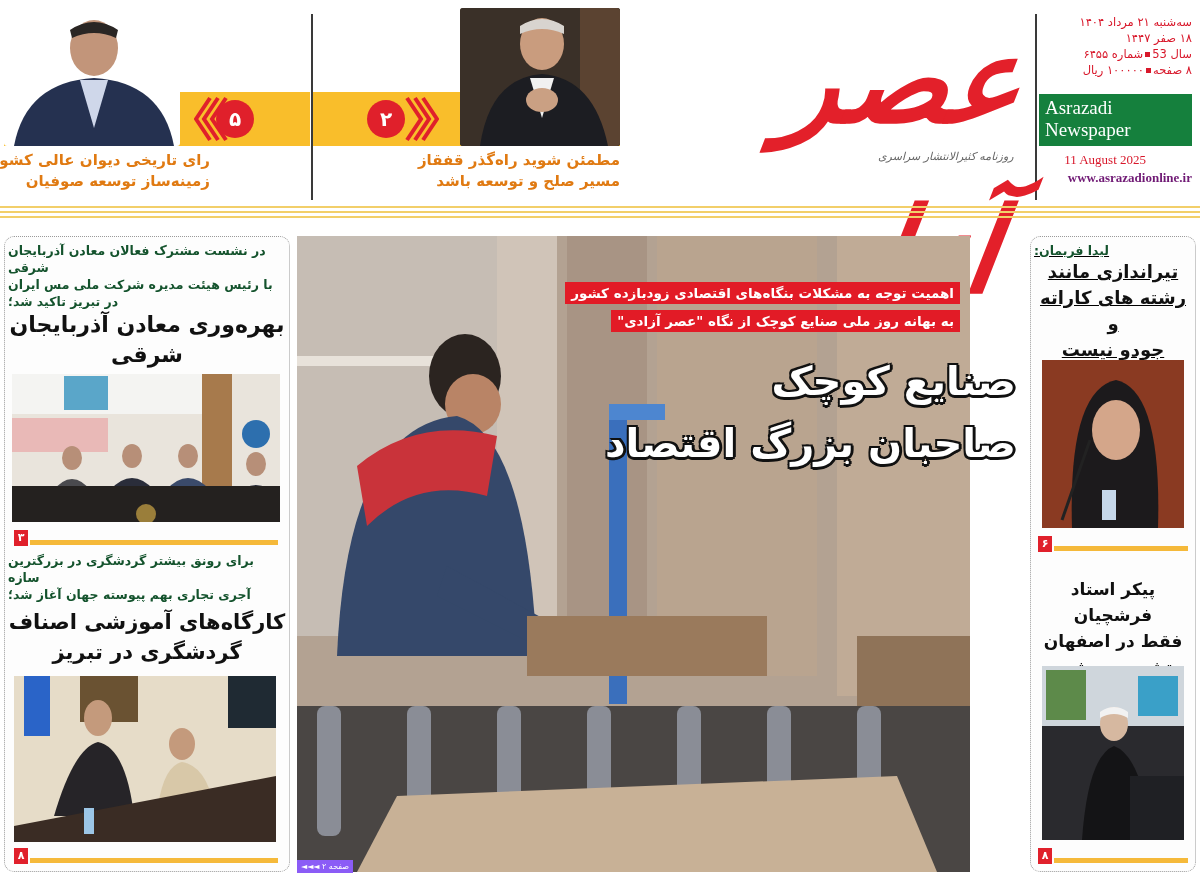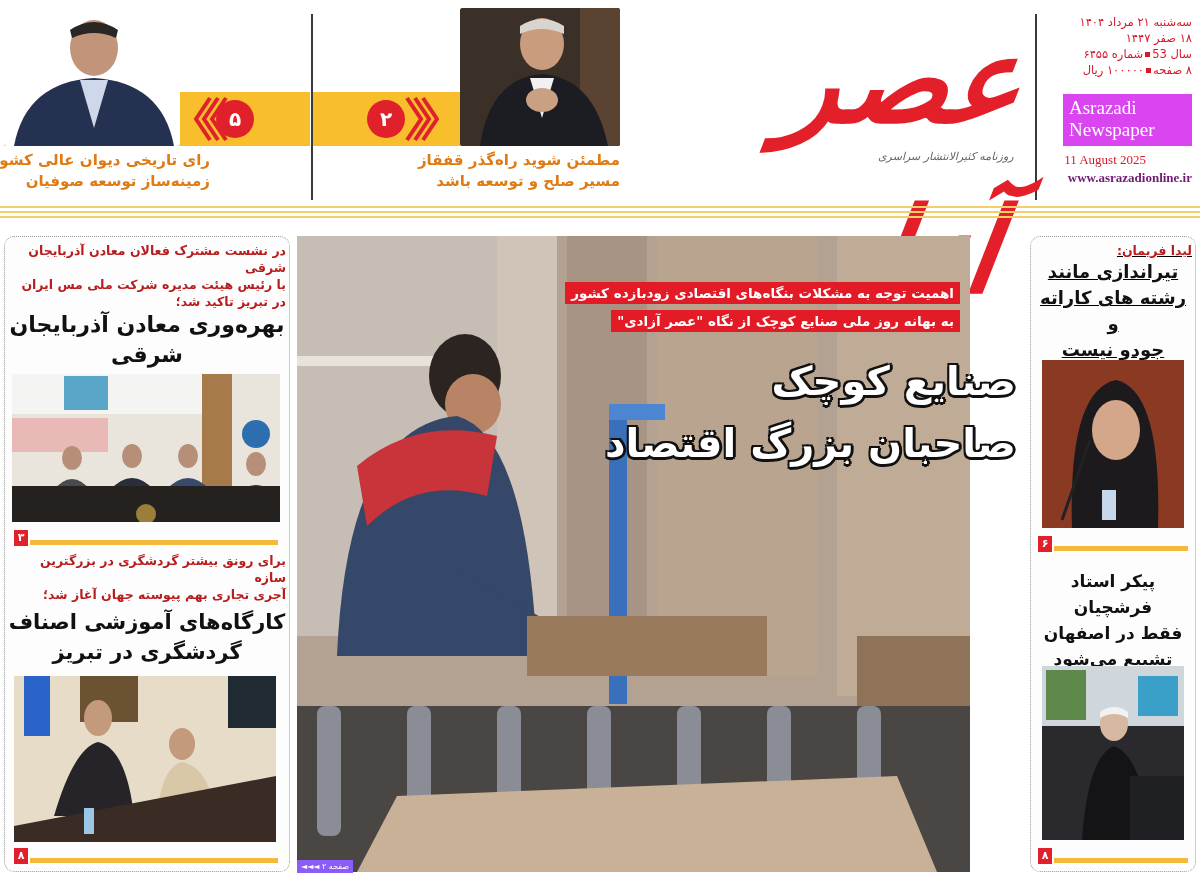--- a/index.html
+++ b/index.html
@@ -6,21 +6,21 @@
   html, body { width: 1200px; height: 878px; background: #ffffff; overflow: hidden; }
   body { position: relative; font-family: "DejaVu Sans", sans-serif; }
 
   
   .masthead { position: absolute; left: 0; top: 0; width: 1200px; height: 200px; background: #fff; }
   .vsep { position: absolute; width: 2px; background: #3a3a3a; }
 
   .meta { position: absolute; right: 8px; top: 14px; width: 168px; text-align: right; direction: rtl;
           color: #d8172a; font-size: 11.5px; line-height: 16px; }
   .meta .sq { display: inline-block; width: 5px; height: 5px; background: #d8172a; margin: 0 2px; vertical-align: middle; }
-  .en-box { position: absolute; right: 8px; top: 94px; width: 129px; height: 52px; background: #d946ef;
+  .en-box { position: absolute; right: 8px; top: 94px; width: 153px; height: 52px; background: #15803d;
             color: #fff; font-family: "Liberation Serif", serif; font-size: 19px; line-height: 22px; padding: 3px 6px; }
   .en-date { position: absolute; right: 54px; top: 152px; color: #d8172a; font-family: "Liberation Serif", serif; font-size: 13px; }
   .en-url { position: absolute; right: 8px; top: 170px; color: #701a75; font-family: "Liberation Serif", serif; font-weight: bold; font-size: 13px; }
 
   .logo { position: absolute; left: 620px; top: 2px; width: 400px; height: 190px; }
   .logo-text { position: absolute; right: 10px; top: -6px; font-family: "DejaVu Serif", serif; font-style: italic; font-weight: bold;
                font-size: 118px; color: #e3202a; direction: rtl; letter-spacing: -4px; line-height: 170px; transform: skewX(-8deg); }
   .logo-sub { position: absolute; left: 258px; top: 148px; font-family: "DejaVu Serif", serif; font-style: italic; font-size: 11px; color: #666; direction: rtl; }
 
   
@@ -31,21 +31,21 @@
            font-weight: bold; font-size: 20px; text-align: center; line-height: 38px; }
   .chev { position: absolute; top: 96px; width: 34px; height: 46px; }
   .thead { position: absolute; right: 0; top: 150px; text-align: right; direction: rtl; color: #e07a12; font-weight: bold; font-size: 15px; line-height: 21px; white-space: nowrap; }
 
   
   .rules { position: absolute; left: 0; top: 206px; width: 1200px; height: 12px; }
   .rules div { position: absolute; left: 0; right: 0; height: 2px; background: #f2cf6a; }
 
   
   .card { position: absolute; border: 1.5px dotted #9a9a9a; border-radius: 10px; background: #fdfdfd; }
-  .kicker { text-align: right; direction: rtl; font-weight: bold; color: #b91c1c; font-size: 12.5px; line-height: 17px; }
+  .kicker { text-align: left; direction: rtl; font-weight: bold; color: #14532d; font-size: 12.5px; line-height: 17px; }
   .head { text-align: center; direction: rtl; font-weight: bold; color: #111; font-size: 22px; line-height: 30px; }
   .pic { position: absolute; overflow: hidden; }
   .pageline { position: absolute; height: 14px; }
   .pageline .num { position: absolute; left: 0; top: -2px; width: 14px; height: 16px; background: #e0202b; color: #fff; font-size: 11px; font-weight: bold; text-align: center; line-height: 16px; }
   .pageline .bar { position: absolute; left: 16px; right: 0; top: 8px; height: 5px; background: #f5b93a; }
 
   
   .feature { position: absolute; left: 297px; top: 236px; width: 673px; height: 636px; overflow: hidden;
              background: linear-gradient(180deg, #b9b2ab 0%, #b79f8a 40%, #8d7766 70%, #5f554f 100%); }
   .strap { position: absolute; right: 10px; background: #e21b26; color: #fff; font-weight: bold; direction: rtl; font-size: 13.5px; line-height: 22px; padding: 0 6px; }
@@ -268,21 +268,21 @@
       <rect x="60" y="130" width="14" height="30" fill="#c6d8ea"></rect>
     </svg>
   </div>
   <div class="pageline" style="left:4px; right:4px; top:298px;">
     <span class="num">۶</span>
     <span class="bar"></span>
   </div>
 </div>
 
 <div style="position:absolute; left:1034px; top:566px; width:158px; height:304px;">
-  <div class="head" style="font-size:17px; line-height:26px; margin-top:2px;">
+  <div class="head" style="font-size:17px; line-height:26px; margin-top:10px;">
     <div>پیکر استاد فرشچیان</div>
     <div>فقط در اصفهان</div>
     <div>تشییع می‌شود</div>
   </div>
   <div class="pic" style="left:8px; top:100px; width:142px; height:174px;">
     <svg width="142" height="174" viewBox="0 0 142 174">
       <rect width="142" height="174" fill="#2a2a2e"></rect>
       <rect x="0" y="0" width="142" height="60" fill="#cfd6dc"></rect>
       <rect x="4" y="4" width="40" height="50" fill="#5d8a4a"></rect>
       <rect x="96" y="10" width="40" height="40" fill="#3aa0c8"></rect>

